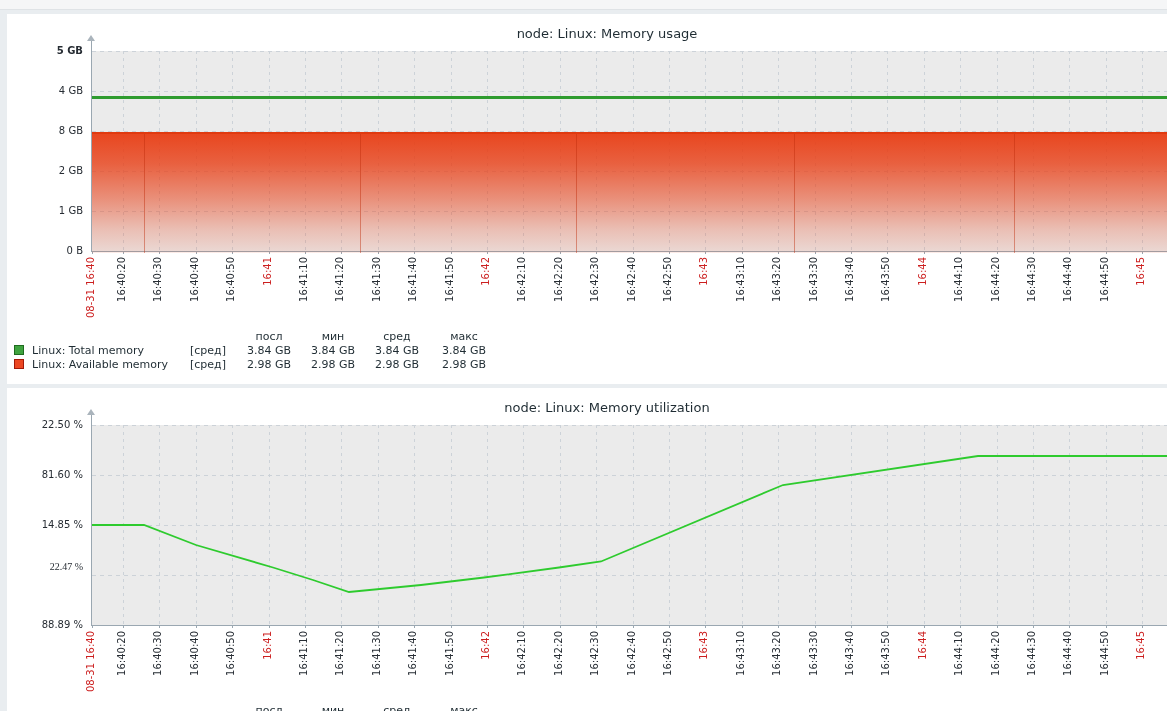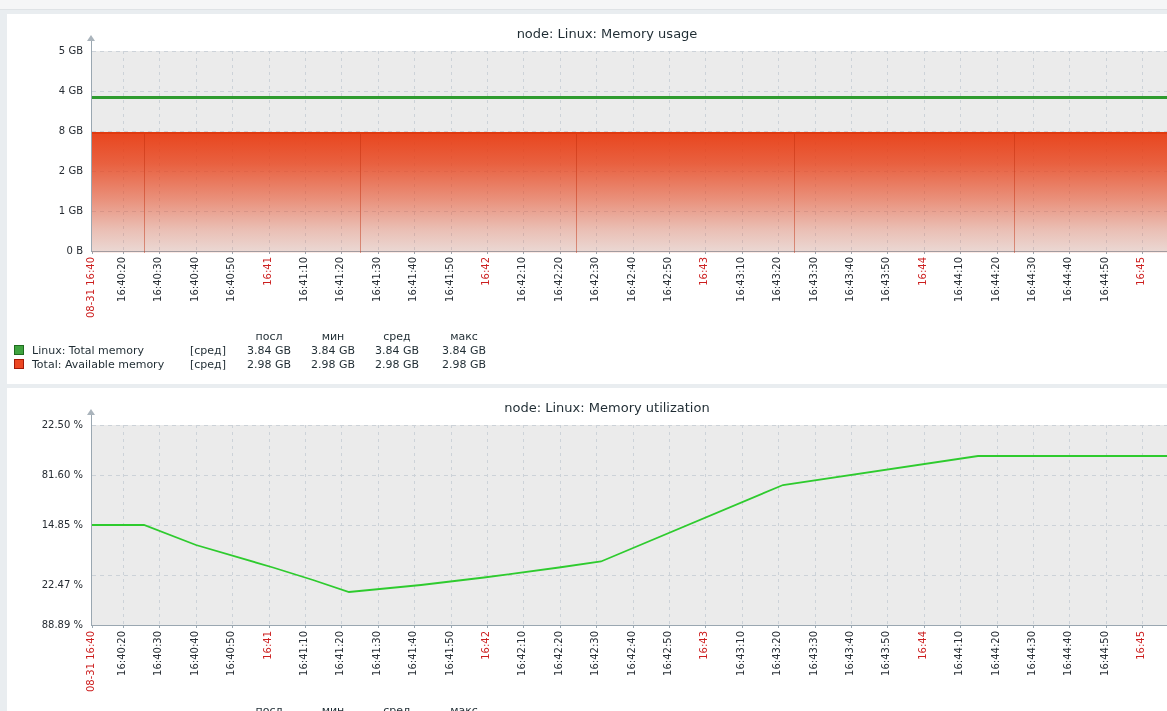--- a/index.html
+++ b/index.html
@@ -41,21 +41,21 @@
 </head>
 <body>
 
 <div class="topbar"></div>
 
 <div class="panel chart" id="chart0" style="top:14px;height:370px">
   <div class="title">node: Linux: Memory usage</div>
   <span class="arrow" style="left:80px;top:21px"></span>
   <div class="axis-ext" style="left:84px;top:27px"></div>
   <div class="ylabels">
-      <div class="ylab" style="top: 31px;">5 GB</div>
+      <div class="ylab" style="top: 31px; font-weight: bold;">5 GB</div>
       <div class="ylab" style="top: 71px;">4 GB</div>
       <div class="ylab" style="top: 111px;">8 GB</div>
       <div class="ylab" style="top: 151px;">2 GB</div>
       <div class="ylab" style="top: 191px;">1 GB</div>
       <div class="ylab" style="top: 231px;">0 B</div>
     </div>
   <div class="plot">
       <div class="hgrid" style="top: 0px;"></div>
       <div class="hgrid" style="top: 40px;"></div>
       <div class="hgrid" style="top: 80px;"></div>
@@ -170,39 +170,39 @@
         <div class="lg-sw" style="background: rgb(63, 163, 63); border-color: rgb(31, 107, 31);"></div>
         <div class="lg-label">Linux: Total memory</div>
         <div class="lg-func">[сред]</div>
         <div class="lg-val" style="left: 227px;">3.84 GB</div>
         <div class="lg-val" style="left: 291px;">3.84 GB</div>
         <div class="lg-val" style="left: 355px;">3.84 GB</div>
         <div class="lg-val" style="left: 422px;">3.84 GB</div>
       </div>
       <div class="lg-row" style="top: 28px;">
         <div class="lg-sw" style="background: rgb(236, 71, 34); border-color: rgb(162, 26, 10);"></div>
-        <div class="lg-label">Total: Available memory</div>
+        <div class="lg-label">Linux: Available memory</div>
         <div class="lg-func">[сред]</div>
         <div class="lg-val" style="left: 227px;">2.98 GB</div>
         <div class="lg-val" style="left: 291px;">2.98 GB</div>
         <div class="lg-val" style="left: 355px;">2.98 GB</div>
         <div class="lg-val" style="left: 422px;">2.98 GB</div>
       </div>
     </div>
 </div>
 
 <div class="panel chart" id="chart1" style="top:388px;height:393px">
   <div class="title">node: Linux: Memory utilization</div>
   <span class="arrow" style="left:80px;top:21px"></span>
   <div class="axis-ext" style="left:84px;top:27px"></div>
   <div class="ylabels">
       <div class="ylab" style="top: 31px;">22.50 %</div>
       <div class="ylab" style="top: 81px;">81.60 %</div>
       <div class="ylab" style="top: 131px;">14.85 %</div>
-      <div class="ylab" style="top: 191px;">22.47 %</div>
+      <div class="ylab" style="top: 173px; font-family: Liberation Serif, serif;">22.47 %</div>
       <div class="ylab" style="top: 231px;">88.89 %</div>
     </div>
   <div class="plot">
       <div class="hgrid" style="top: 0px;"></div>
       <div class="hgrid" style="top: 50px;"></div>
       <div class="hgrid" style="top: 100px;"></div>
       <div class="hgrid" style="top: 150px;"></div>
       <div class="xtick" style="left: 0px;"></div>
       <div class="vgrid" style="left: 31px;"></div>
       <div class="xtick" style="left: 31px;"></div>

